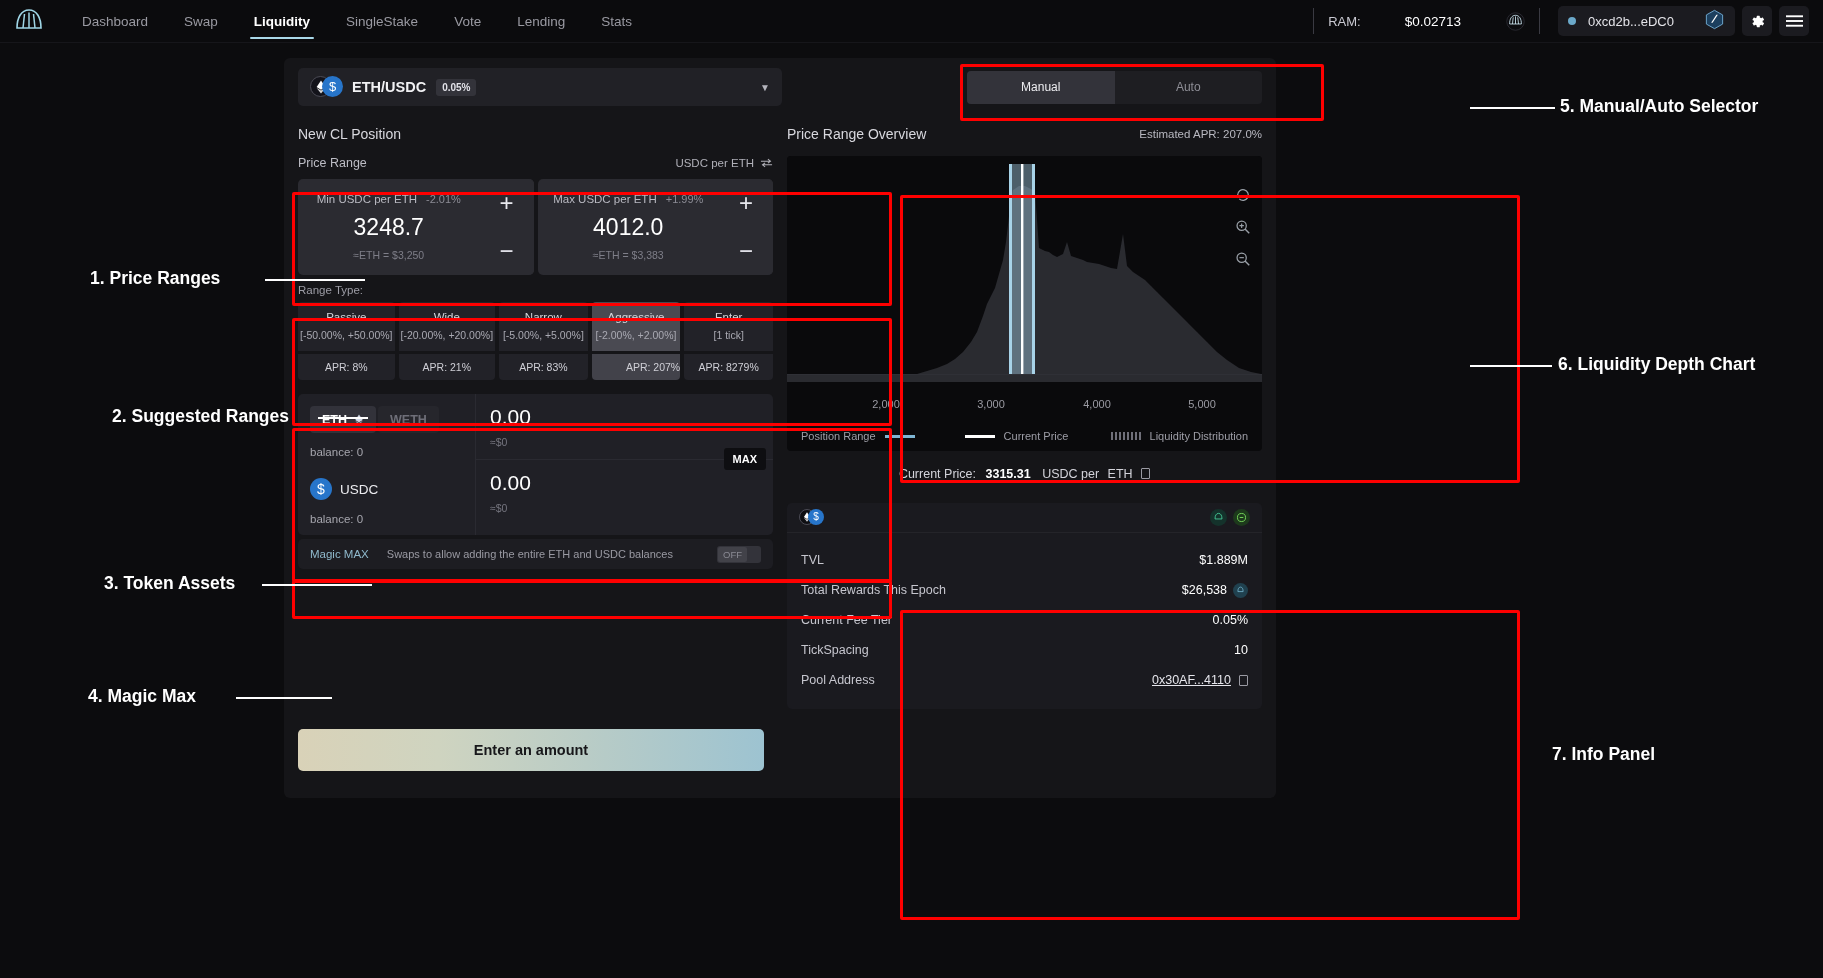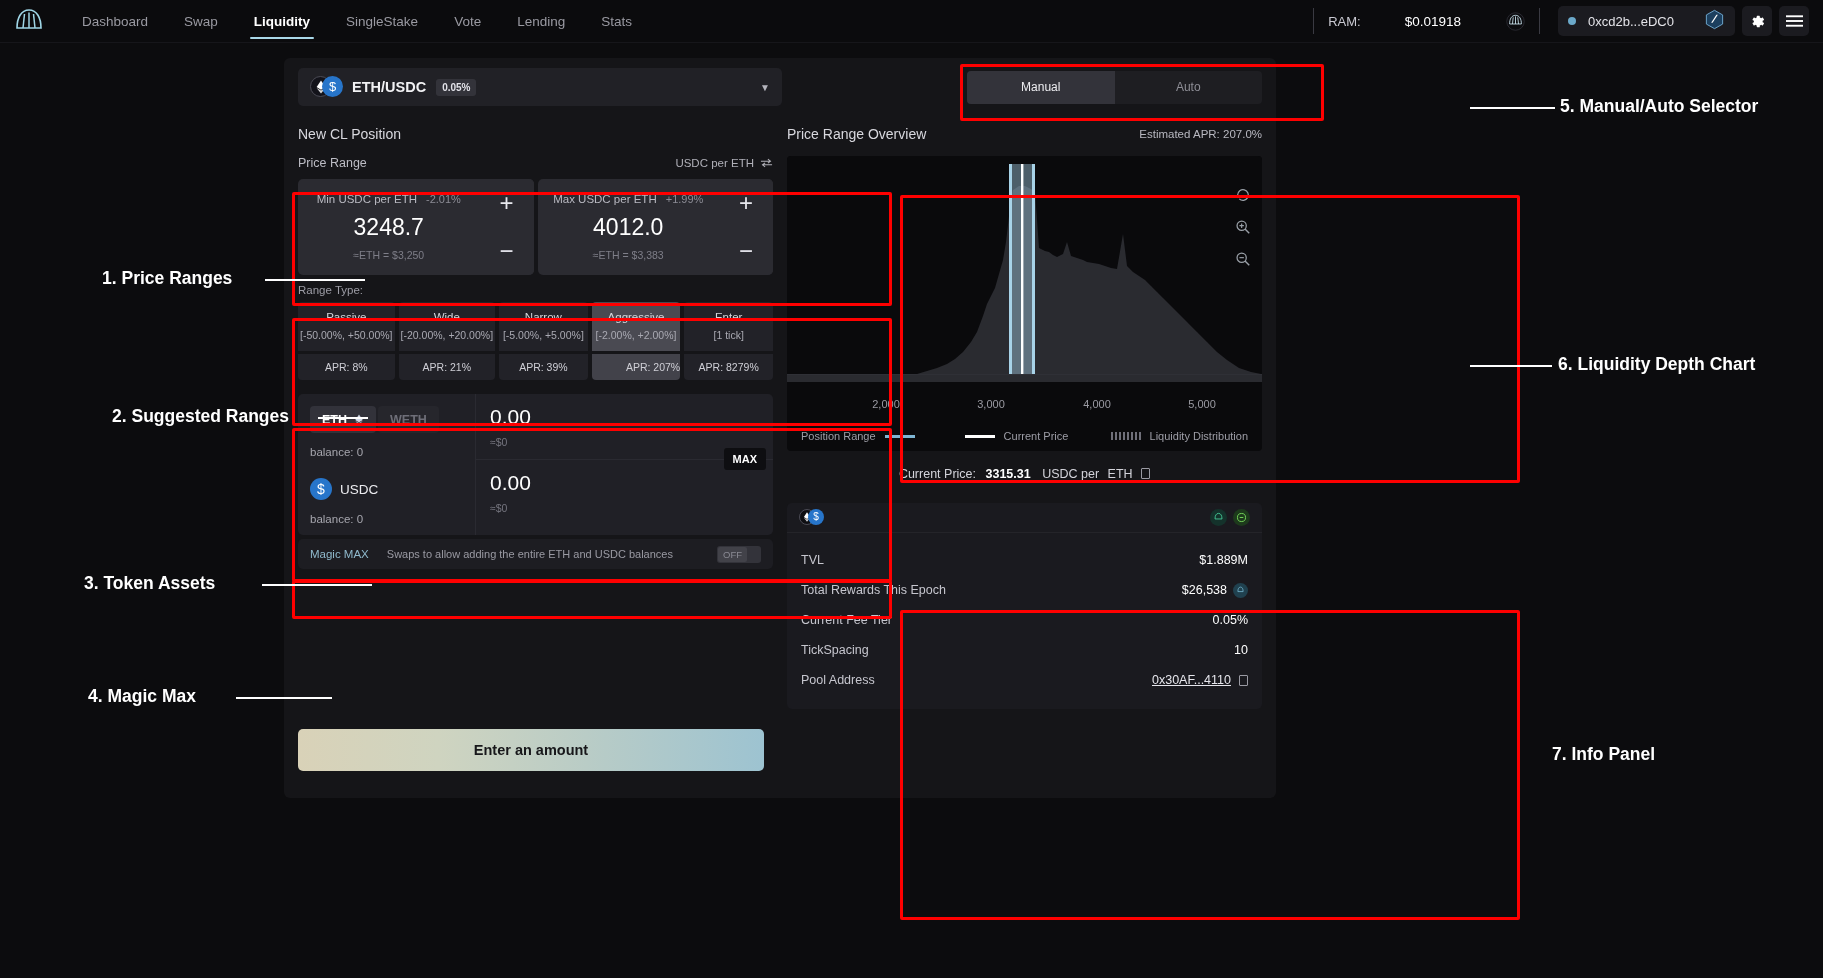--- a/index.html
+++ b/index.html
@@ -293,21 +293,21 @@
     <div class="nav-link">SingleStake</div>
     <div class="nav-link">Vote</div>
     <div class="nav-link">Lending</div>
     <div class="nav-link">Stats</div>
   </div>
 
   <div class="nav-right">
     <div class="vdiv"></div>
     <div class="ram-box">
       <span>RAM:</span>
-      <span class="ram-val">$0.01918</span>
+      <span class="ram-val">$0.02713</span>
       <span class="ram-icon">
         <svg width="19" height="19" viewBox="0 0 20 20">
           <circle cx="10" cy="10" r="9.2" fill="#0c0c0f" stroke="#2a2a31"></circle>
           <path d="M10 3.5 C5.8 3.5 3.8 7.4 3.8 12.6 L16.2 12.6 C16.2 7.4 14.2 3.5 10 3.5 Z" fill="#0c0c0f" stroke="#cfe9f3" stroke-width="0.9"></path>
           <g stroke="#cfe9f3" stroke-width="0.9">
             <line x1="6.8" y1="12.6" x2="7.6" y2="5.6"></line>
             <line x1="10" y1="12.6" x2="10" y2="4.6"></line>
             <line x1="13.2" y1="12.6" x2="12.4" y2="5.6"></line>
           </g>
         </svg>
@@ -427,21 +427,21 @@
             <div class="sugg-name">Wide</div>
             <div class="sugg-pct">[-20.00%, +20.00%]</div>
           </div>
           <div class="sugg-apr">APR: 21%</div>
         </div>
         <div class="sugg-col">
           <div class="sugg-top">
             <div class="sugg-name">Narrow</div>
             <div class="sugg-pct">[-5.00%, +5.00%]</div>
           </div>
-          <div class="sugg-apr">APR: 39%</div>
+          <div class="sugg-apr">APR: 83%</div>
         </div>
         <div class="sugg-col selected">
           <div class="sugg-top">
             <div class="sugg-name">Aggressive</div>
             <div class="sugg-pct">[-2.00%, +2.00%]</div>
           </div>
           <div class="sugg-apr">APR: 207%</div>
         </div>
         <div class="sugg-col">
           <div class="sugg-top">
@@ -642,27 +642,27 @@
 </div>
 
 <div class="ann-box" style="left:292px;top:192px;width:600px;height:114px"></div>
 <div class="ann-box" style="left:292px;top:318px;width:600px;height:108px"></div>
 <div class="ann-box" style="left:292px;top:428px;width:600px;height:154px"></div>
 <div class="ann-box" style="left:292px;top:580px;width:600px;height:39px"></div>
 <div class="ann-box" style="left:960px;top:64px;width:364px;height:57px"></div>
 <div class="ann-box" style="left:900px;top:195px;width:620px;height:288px"></div>
 <div class="ann-box" style="left:900px;top:610px;width:620px;height:310px"></div>
 
-<div class="ann-label" style="left:102px;top:268px">1. Price Ranges</div>
+<div class="ann-label" style="left:90px;top:268px">1. Price Ranges</div>
 <div class="ann-line" style="left:265px;top:279px;width:100px"></div>
 
 <div class="ann-label" style="left:112px;top:406px">2. Suggested Ranges</div>
 <div class="ann-line" style="left:318px;top:417px;width:50px"></div>
 
-<div class="ann-label" style="left:84px;top:573px">3. Token Assets</div>
+<div class="ann-label" style="left:104px;top:573px">3. Token Assets</div>
 <div class="ann-line" style="left:262px;top:584px;width:110px"></div>
 
 <div class="ann-label" style="left:88px;top:686px">4. Magic Max</div>
 <div class="ann-line" style="left:236px;top:697px;width:96px"></div>
 
 <div class="ann-label" style="left:1560px;top:96px">5. Manual/Auto Selector</div>
 <div class="ann-line" style="left:1470px;top:107px;width:85px"></div>
 
 <div class="ann-label" style="left:1558px;top:354px">6. Liquidity Depth Chart</div>
 <div class="ann-line" style="left:1470px;top:365px;width:82px"></div>

